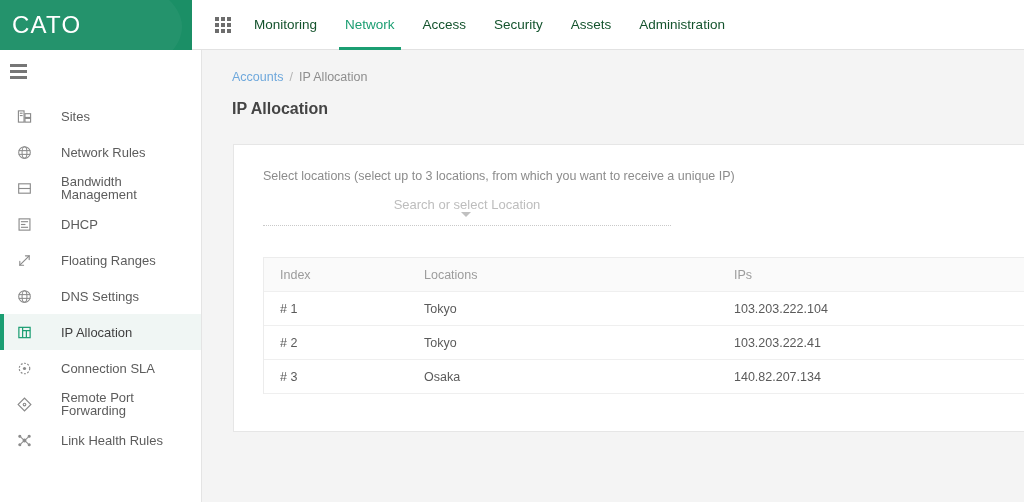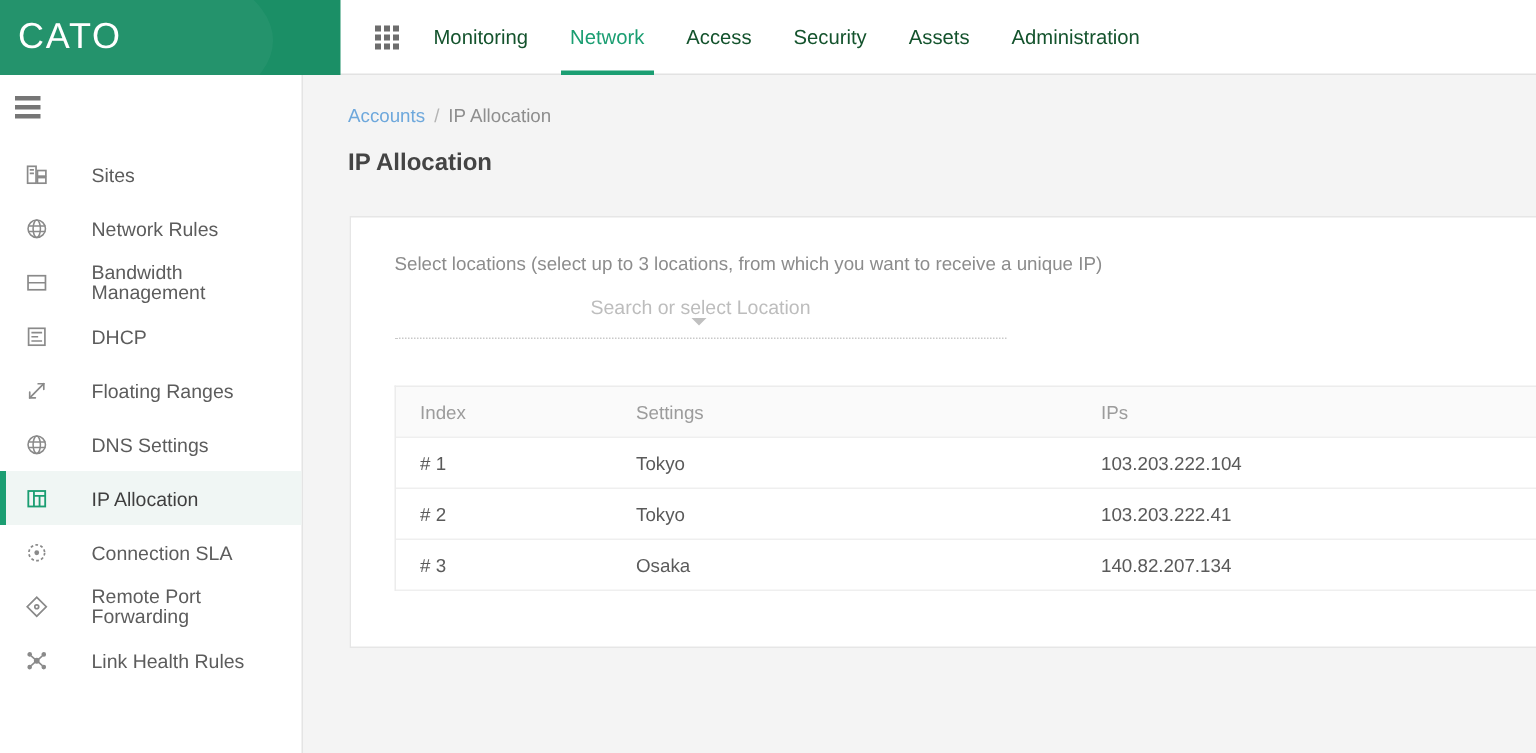--- a/index.html
+++ b/index.html
@@ -11,21 +11,21 @@
   }
   .app { position: relative; width: 1024px; height: 502px; }
 
   
   .topbar {
     position: absolute; top: 0; left: 0; width: 1024px; height: 50px;
     background: #ffffff; border-bottom: 1px solid #e2e2e2;
     display: flex; align-items: stretch;
   }
   .logo {
-    width: 227px; height: 50px; background: #1b8f66;
+    width: 192px; height: 50px; background: #1b8f66;
     display: flex; align-items: center; padding-left: 12px;
     position: relative; overflow: hidden;
   }
   .logo .shine {
     position: absolute; left: -18px; top: -28px; width: 200px; height: 110px;
     border-radius: 50%; background: rgba(255,255,255,0.045);
   }
   .logo-text {
     position: relative; color: #ffffff; font-size: 24px; letter-spacing: 1.2px;
     font-weight: 400;
@@ -315,21 +315,21 @@
       <div class="card-label">Select locations (select up to 3 locations, from which you want to receive a unique IP)</div>
 
       <div class="select-row">
         <span class="ph">Search or select Location</span>
         <span class="caret"></span>
       </div>
 
       <div class="table">
         <div class="trow head">
           <span class="c-index">Index</span>
-          <span class="c-loc">Settings</span>
+          <span class="c-loc">Locations</span>
           <span class="c-ip">IPs</span>
         </div>
         <div class="trow body">
           <span class="c-index"># 1</span>
           <span class="c-loc">Tokyo</span>
           <span class="c-ip">103.203.222.104</span>
         </div>
         <div class="trow body">
           <span class="c-index"># 2</span>
           <span class="c-loc">Tokyo</span>

